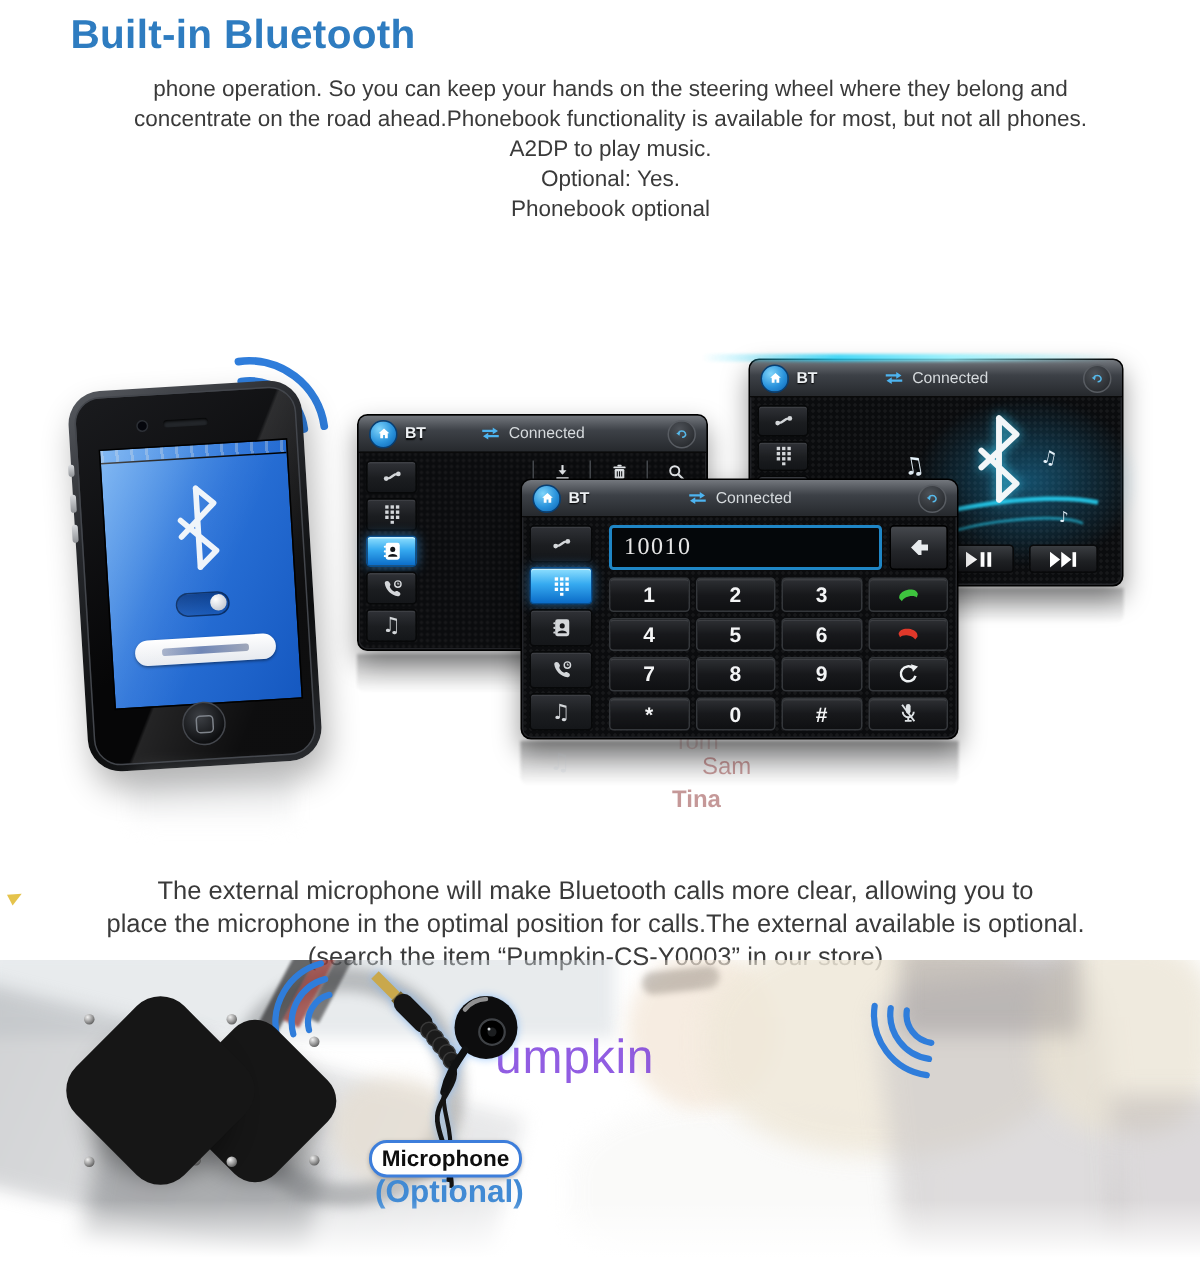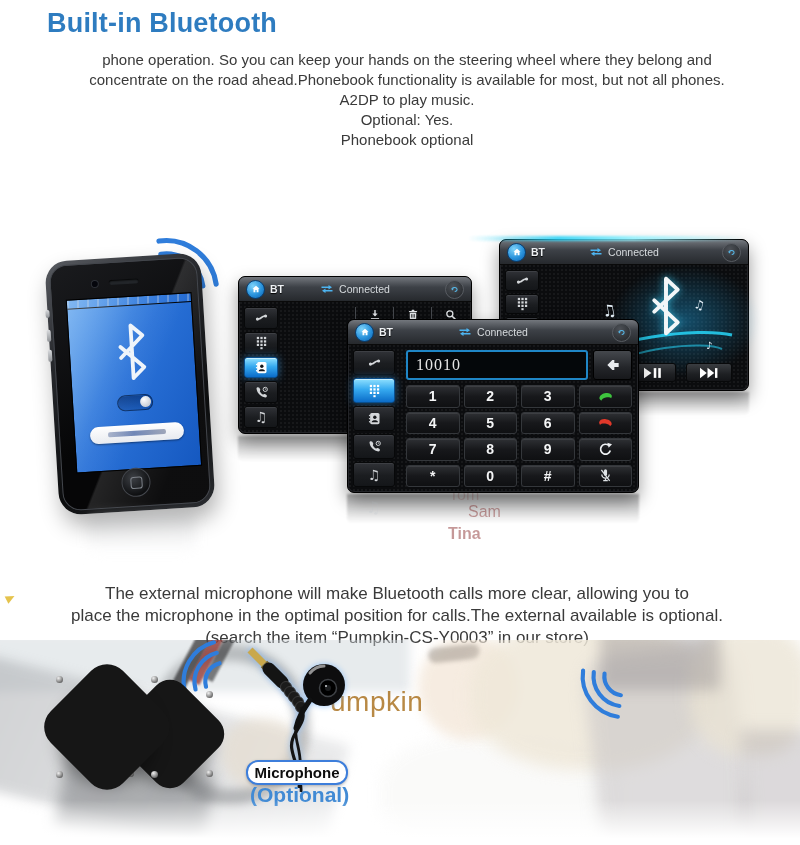--- a/index.html
+++ b/index.html
@@ -151,21 +151,21 @@
           #3a3a3a 32%,#9f9f9f 36%,#c4c4c4 44%,#1c1c1c 52%,#2c2c2c 58%,#141414 66%,#303030 73%,#0f0f0f 100%);
         box-shadow:0 10px 16px rgba(0,0,0,.35),inset 0 0 12px #000;}
   .speaker::before{content:"";position:absolute;inset:-4px;border-radius:22%;
         transform:rotate(45deg);background:#161616;z-index:-1;}
   .screw{position:absolute;width:7px;height:7px;border-radius:50%;
         background:radial-gradient(circle at 35% 30%,#f0f0f0,#8a8a8a 55%,#333);}
   .sp1{left:58px;top:38px;width:94px;height:94px;z-index:3;}
   .sp2{left:128px;top:52px;width:80px;height:80px;z-index:2;}
   .micsvg{position:absolute;left:222px;top:0px;width:135px;height:175px;z-index:4;
         filter:drop-shadow(0 0 3px rgba(120,180,250,.75));}
-  .watermark{position:absolute;left:330px;top:46px;font-size:28px;color:#a16207;opacity:.75;
+  .watermark{position:absolute;left:330px;top:46px;font-size:32px;color:#6d28d9;opacity:.75;
         letter-spacing:.5px;z-index:3;}
   .micpill{position:absolute;left:246px;top:120px;width:98px;height:21px;border-radius:12px;
         background:#fff;border:2.5px solid #3d7edb;display:grid;place-items:center;
         font-size:15px;font-weight:bold;color:#0e0e0e;z-index:6;box-shadow:0 1px 3px rgba(0,0,0,.25);}
   .optional{position:absolute;left:250px;top:143px;font-size:21px;font-weight:bold;color:#418ad4;z-index:6;}
   .fadeb{position:absolute;left:0;right:0;bottom:0;height:45px;z-index:7;
         background:linear-gradient(rgba(255,255,255,0),#fff 85%);}
 </style>
 </head>
 <body>

